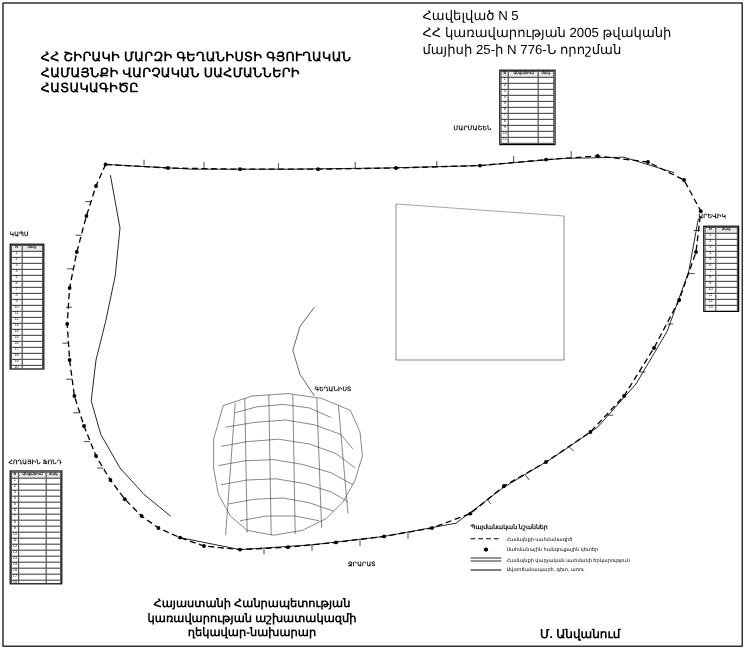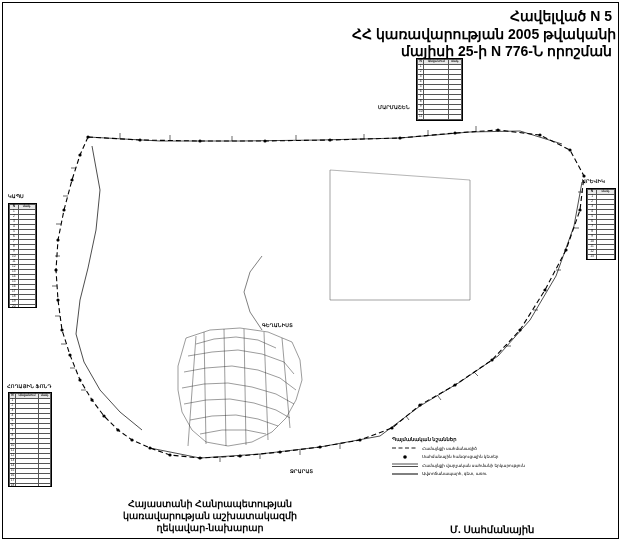--- a/index.html
+++ b/index.html
@@ -36,23 +36,23 @@
     width: 320px;
     font-size: 10.5px;
     font-weight: bold;
     letter-spacing: 0.3px;
     text-align: left;
   }
   .title-right {
     left: 352px;
     top: 8px;
     width: 260px;
-    font-size: 14px;
-    font-weight: bold;
-    text-align: right;
+    font-size: 11px;
+    font-weight: normal;
+    text-align: left;
   }
   .footer-left {
     left: 60px;
     top: 498px;
     width: 300px;
     font-size: 9.5px;
     font-weight: bold;
     text-align: center;
   }
   .footer-right {
@@ -240,20 +240,23 @@
       <path d="M86,390 L81,390"></path>
         <path d="M61,224 L56,224"></path>
       <path d="M68,196 L63,196"></path>
         <path d="M76,168 L71,168"></path>
     </g>
   </svg>
 
   <div class="txt title-right">Հավելված N 5
 ՀՀ կառավարության 2005 թվականի
 մայիսի 25-ի N 776-Ն որոշման</div>
+  <div class="txt title-left">ՀՀ ՇԻՐԱԿԻ ՄԱՐԶԻ ԳԵՂԱՆԻՍՏԻ ԳՅՈՒՂԱԿԱՆ
+ՀԱՄԱՅՆՔԻ ՎԱՐՉԱԿԱՆ ՍԱՀՄԱՆՆԵՐԻ
+ՀԱՏԱԿԱԳԻԾԸ</div>
 
   <div class="txt map-label" style="left:378px; top:104px;">ՄԱՐՄԱՇԵՆ</div>
   <div class="txt map-label" style="left:582px; top:178px;">ԱՐԵՎԻԿ</div>
   <div class="txt map-label" style="left:8px; top:193px;">ԿԱՊՍ</div>
   <div class="txt map-label" style="left:7px; top:383px;">ՀՈՂԱՅԻՆ ՖՈՆԴ</div>
   <div class="txt map-label" style="left:262px; top:322px;">ԳԵՂԱՆԻՍՏ</div>
   <div class="txt map-label" style="left:290px; top:468px;">ՋՐԱՐԱՏ</div>
 
   <div class="tbl-box" style="left:416px; top:58px; width:47px; height:63px;">
     <table class="mini-table">
@@ -627,14 +630,14 @@
             <line x1="0" y1="3" x2="26" y2="3" stroke="#000" stroke-width="1"></line>
           </svg>
       </span>
       <span class="legend-lbl">Ավտոճանապարհ, գետ, առու</span>
     </div>
   </div>
 
   <div class="txt footer-left">Հայաստանի Հանրապետության
 կառավարության աշխատակազմի
 ղեկավար-նախարար</div>
-  <div class="txt footer-right">Մ. Սահմանային</div>
+  <div class="txt footer-right">Մ. Անվանում</div>
 </div>
 
 </body></html>

